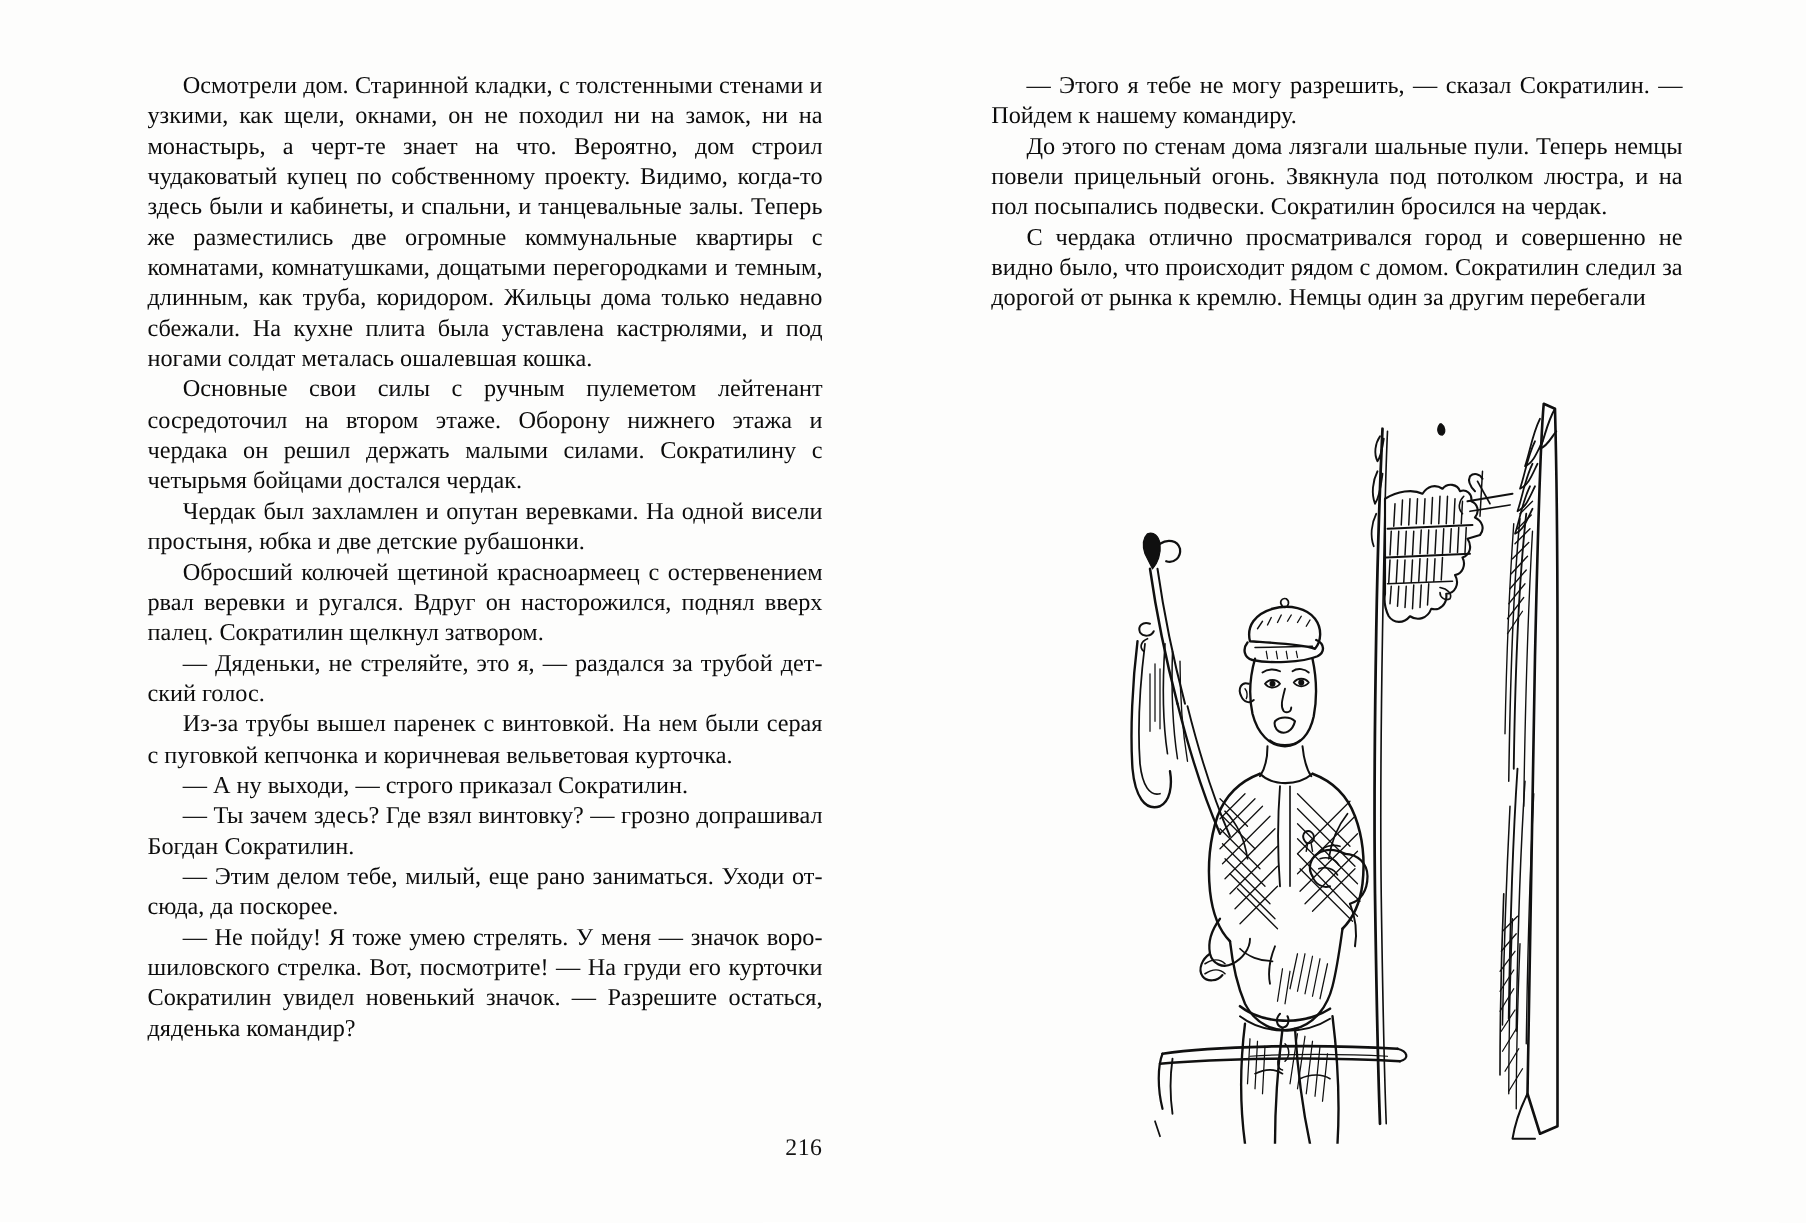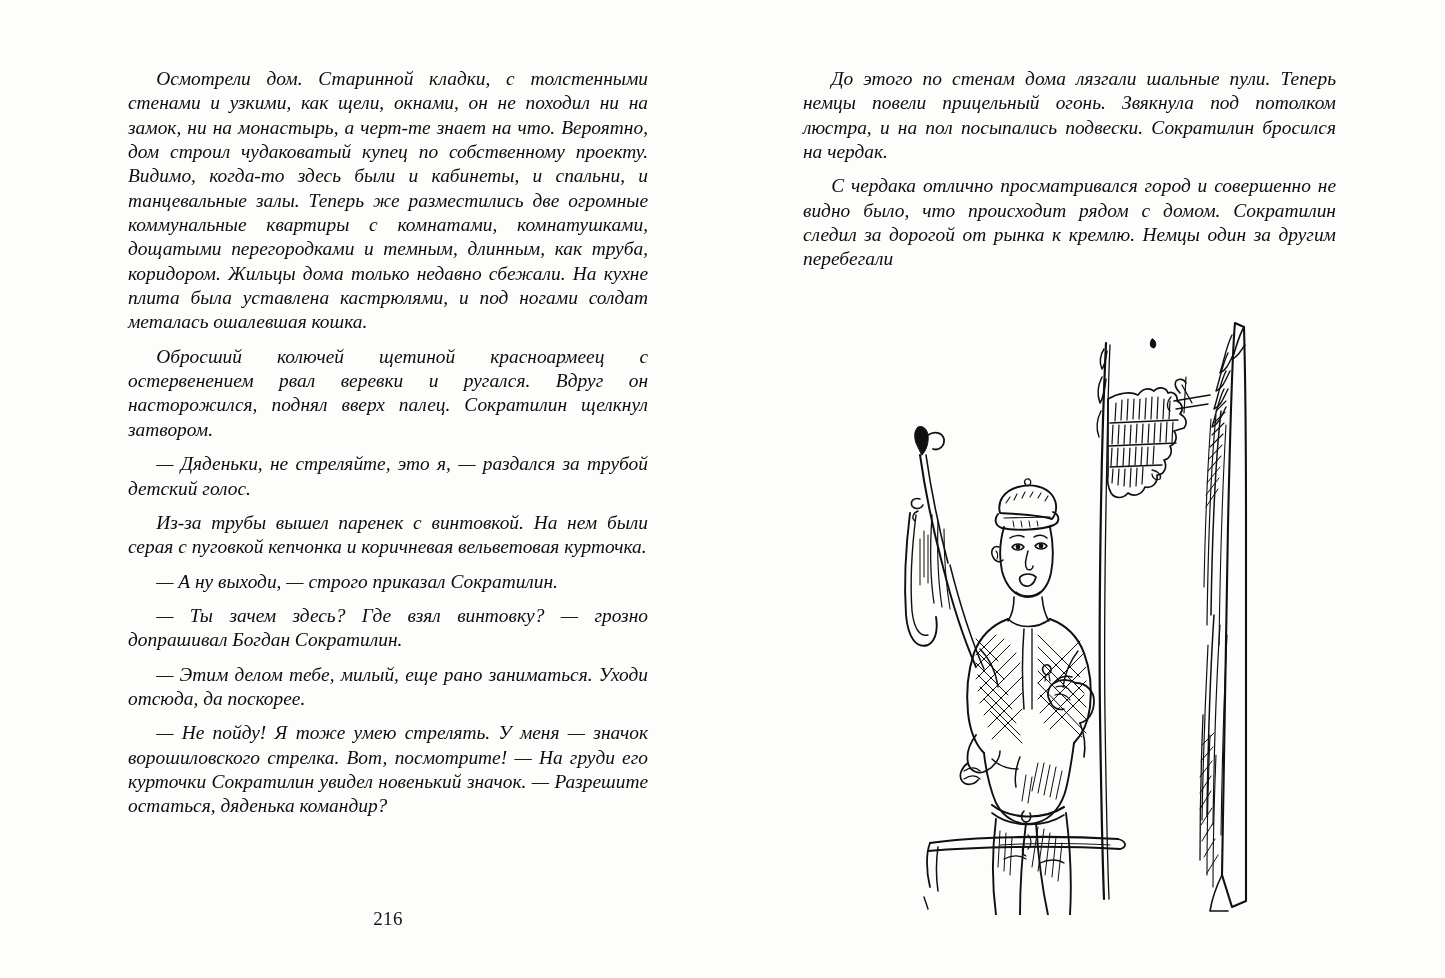--- a/index.html
+++ b/index.html
@@ -37,35 +37,34 @@
     width: 540px;
   }
 
   .column.right {
     left: 793px;
     top: 57px;
     width: 553px;
   }
 
   .para {
-    margin: 10px;
+    margin: 0;
     text-indent: 1.45em;
     text-align: justify;
     text-justify: inter-word;
     hyphens: manual;
-    font-style: italic;
   }
 
   
   .folio {
     position: absolute;
     left: 118px;
     top: 908px;
     width: 540px;
-    text-align: center;
+    text-align: right;
     font-size: 19px;
     letter-spacing: 0.4px;
     color: #151515;
   }
 
   
   .illustration {
     position: absolute;
     left: 880px;
     top: 315px;
@@ -78,30 +77,33 @@
     height: 100%;
   }
 </style>
 </head>
 <body>
 
 <div class="page">
 
   <div class="column left">
     <p class="para">Осмотрели дом. Старинной кладки, с толстенными стенами и узкими, как щели, окнами, он не походил ни на замок, ни на монастырь, а черт-те знает на что. Вероятно, дом строил чудакова­тый купец по собственному проекту. Видимо, когда-то здесь были и кабинеты, и спальни, и танцевальные залы. Теперь же раз­местились две огромные коммунальные квартиры с комнатами, комнатушками, дощатыми перегородками и темным, длинным, как труба, коридором. Жильцы дома только недавно сбежали. На кухне плита была уставлена кастрюлями, и под ногами солдат металась ошалевшая кошка.</p>
+    <p class="para">Основные свои силы с ручным пулеметом лейтенант сосредото­чил на втором этаже. Оборону нижнего этажа и чердака он решил держать малыми силами. Сократилину с четырьмя бойцами до­стался чердак.</p>
+    <p class="para">Чердак был захламлен и опутан веревками. На одной висели простыня, юбка и две детские рубашонки.</p>
     <p class="para">Обросший колючей щетиной красноармеец с остервенением рвал веревки и ругался. Вдруг он насторожился, поднял вверх палец. Сократилин щелкнул затвором.</p>
     <p class="para">— Дяденьки, не стреляйте, это я, — раздался за трубой дет­ский голос.</p>
     <p class="para">Из-за трубы вышел паренек с винтовкой. На нем были серая с пуговкой кепчонка и коричневая вельветовая курточка.</p>
     <p class="para">— А ну выходи, — строго приказал Сократилин.</p>
     <p class="para">— Ты зачем здесь? Где взял винтовку? — грозно допрашивал Богдан Сократилин.</p>
     <p class="para">— Этим делом тебе, милый, еще рано заниматься. Уходи от­сюда, да поскорее.</p>
     <p class="para">— Не пойду! Я тоже умею стрелять. У меня — значок воро­шиловского стрелка. Вот, посмотрите! — На груди его курточки Сократилин увидел новенький значок. — Разрешите остаться, дяденька командир?</p>
   </div>
 
   <div class="column right">
+    <p class="para">— Этого я тебе не могу разрешить, — сказал Сократилин. — Пойдем к нашему командиру.</p>
     <p class="para">До этого по стенам дома лязгали шальные пули. Теперь немцы повели прицельный огонь. Звякнула под потолком люстра, и на пол посыпались подвески. Сократилин бросился на чердак.</p>
     <p class="para">С чердака отлично просматривался город и совершенно не видно было, что происходит рядом с домом. Сократилин следил за дорогой от рынка к кремлю. Немцы один за другим перебегали</p>
   </div>
 
   <div class="folio">216</div>
 
   <div class="illustration">
     <svg viewBox="0 0 420 600" xmlns="http://www.w3.org/2000/svg" aria-hidden="true">
       <g fill="none" stroke="#101010" stroke-linecap="round" stroke-linejoin="round">
 

